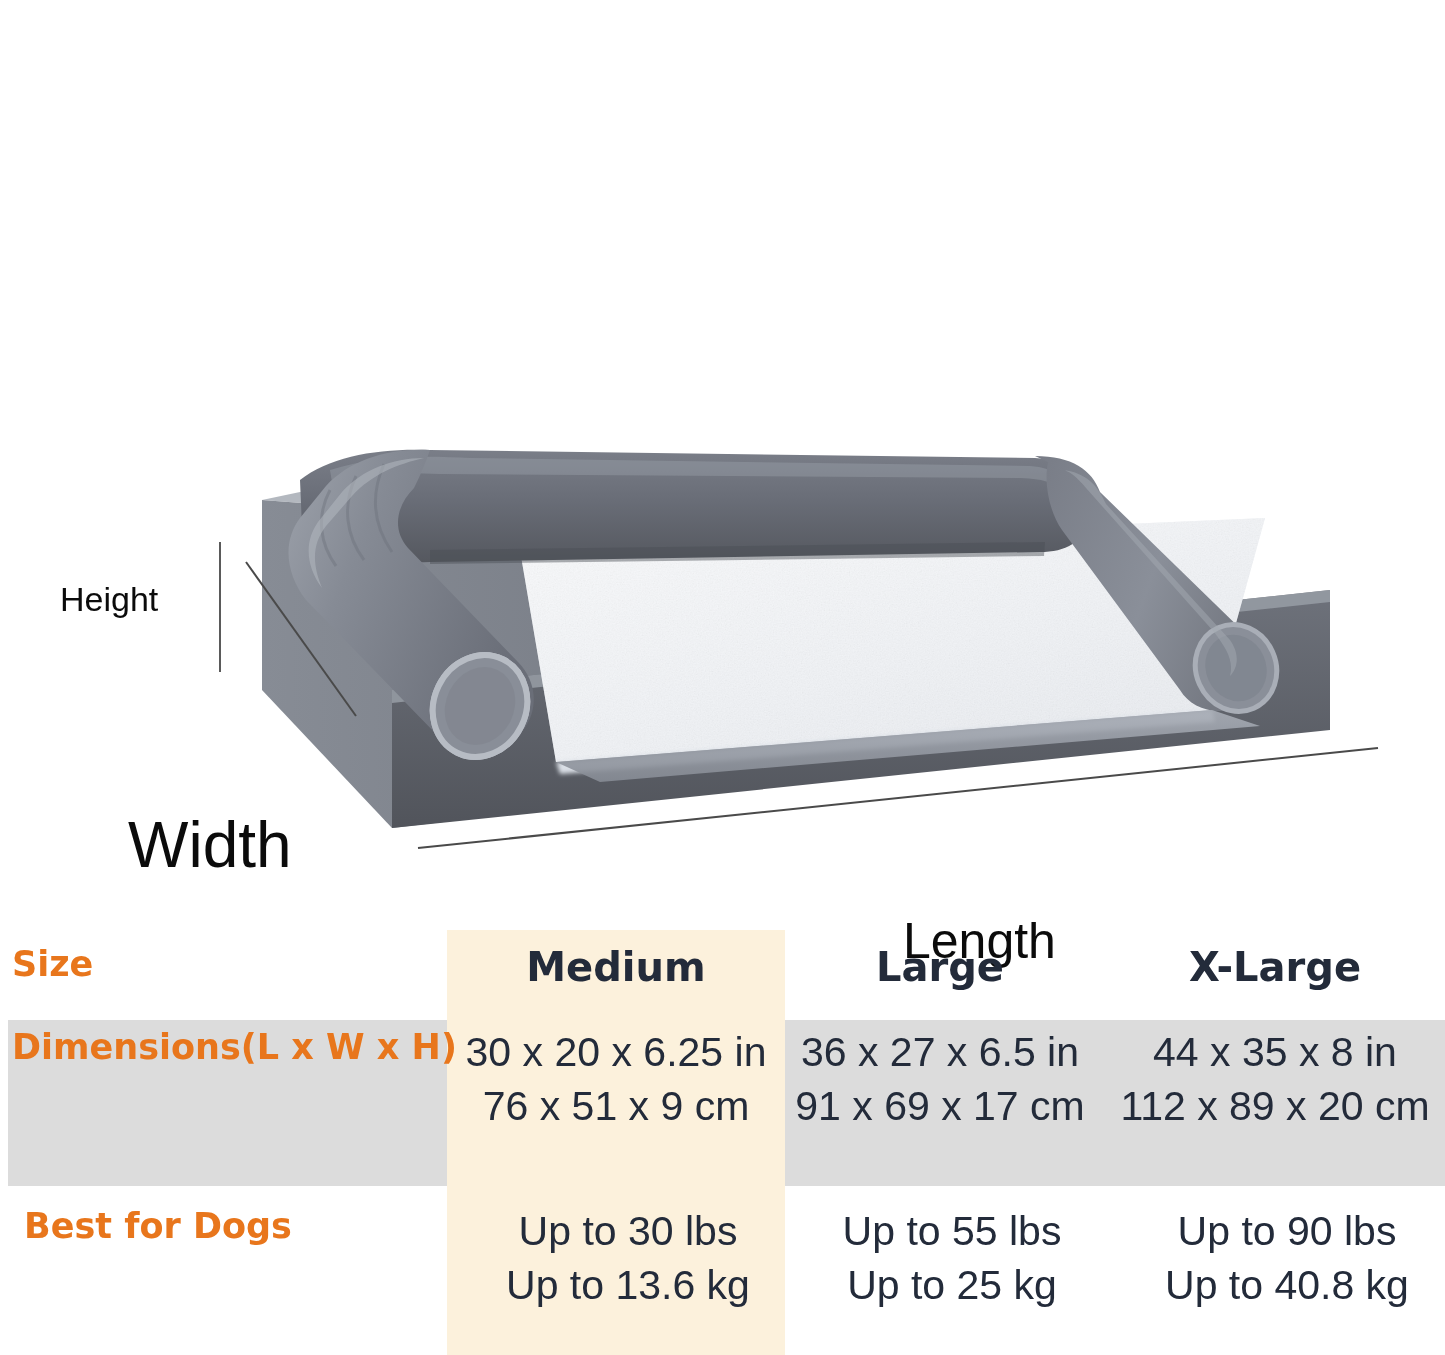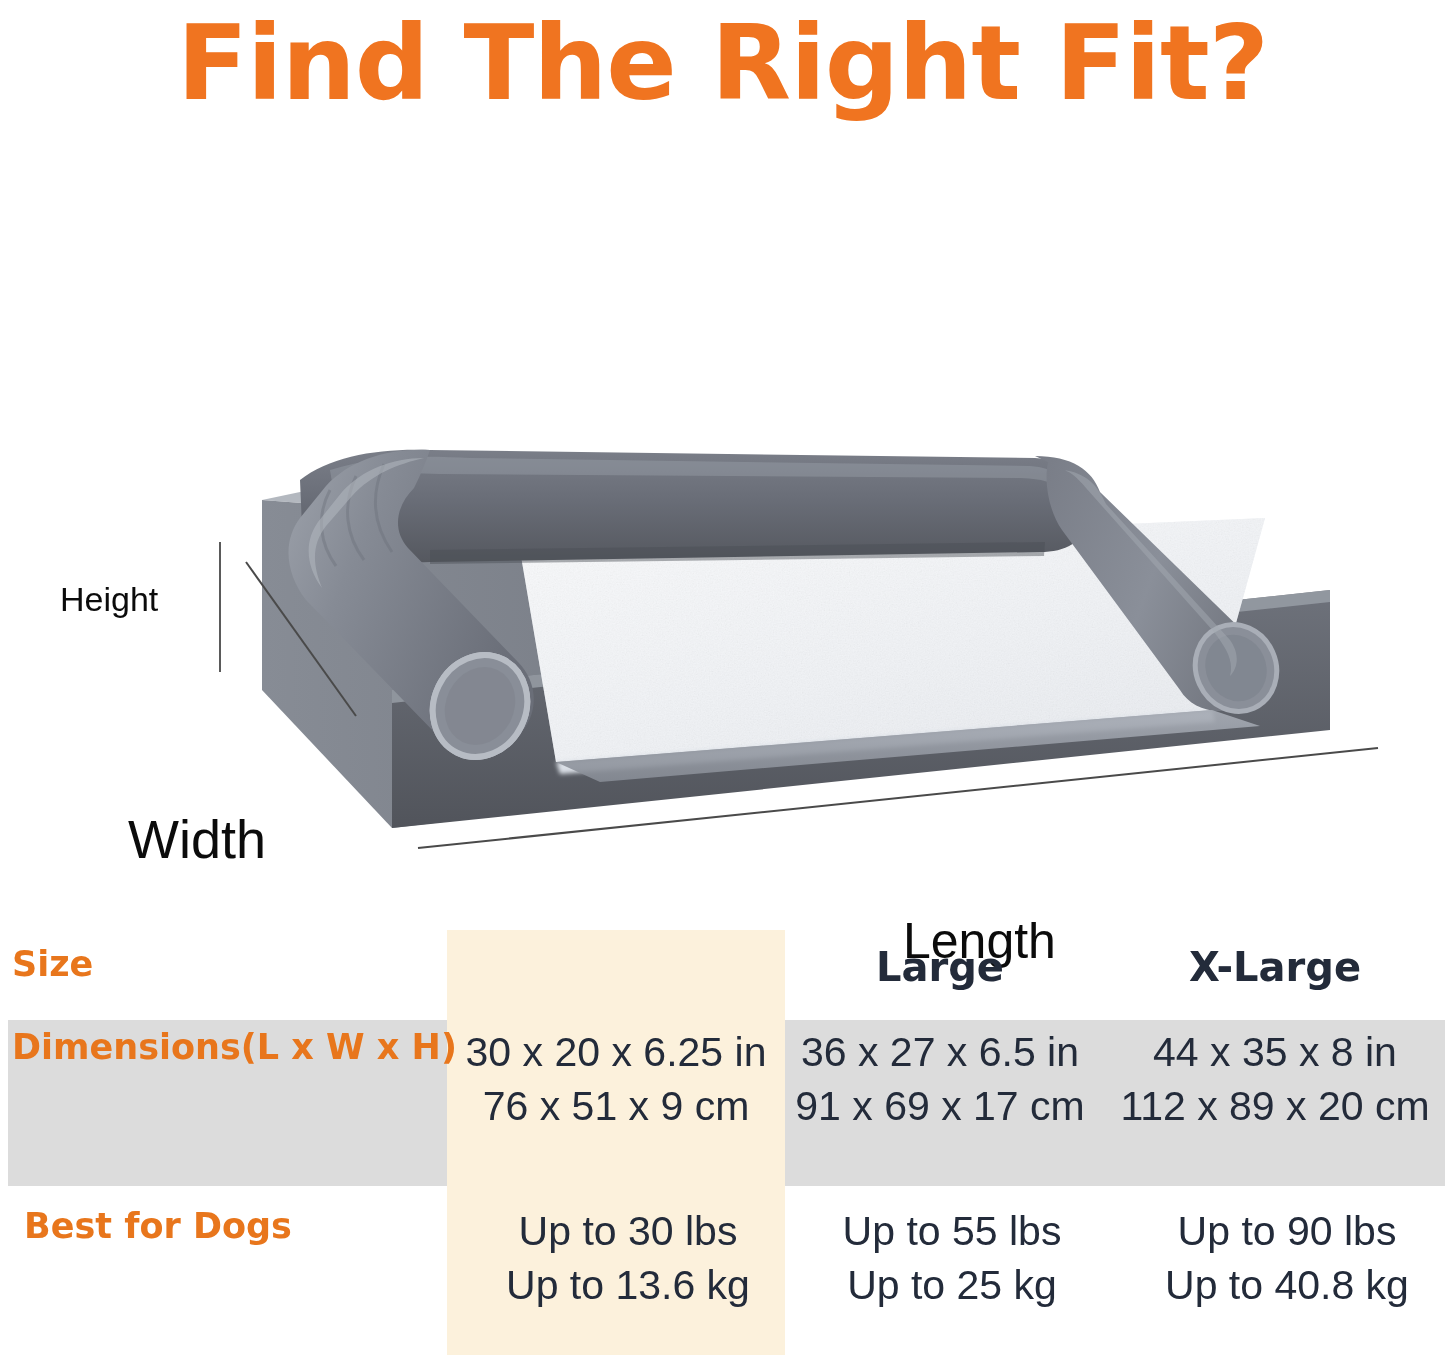--- a/index.html
+++ b/index.html
@@ -47,21 +47,21 @@
   #bed-svg { position: absolute; left: 0; top: 0; }
 
   .dim-label {
     position: absolute;
     font-family: "Liberation Sans", sans-serif;
     font-weight: 400;
     color: #0b0b0b;
     white-space: nowrap;
   }
   #label-height { left: 60px;  top: 410px; font-size: 34px; }
-  #label-width  { left: 128px; top: 638px; font-size: 54px; }
+  #label-width  { left: 128px; top: 638px; font-size: 64px; }
   #label-length { left: 903px; top: 742px; font-size: 50px; }
 
   
   .leader {
     position: absolute;
     background: #5a5a5a;
   }
   #leader-height {
     left: 219px; top: 372px;
     width: 2px; height: 130px;
@@ -135,21 +135,20 @@
     font-weight: 400;
     font-size: 41px;
     line-height: 54px;
   }
 </style>
 </head>
 <body>
 
 <div id="page">
 
-  <div id="title">Find The Right Fit?</div>
 
   <div id="product-area">
 
     <svg id="bed-svg" width="1445" height="740" viewBox="0 0 1445 740">
       <defs>
         <linearGradient id="gBackBolster" x1="0" y1="0" x2="0" y2="1">
           <stop offset="0%" stop-color="#7A7E88"></stop>
           <stop offset="45%" stop-color="#696D77"></stop>
           <stop offset="100%" stop-color="#55585F"></stop>
         </linearGradient>
@@ -282,20 +281,23 @@
   <div id="table-area">
 
     <div id="band-gray"></div>
     <div id="band-highlight"></div>
 
     <div id="grid">
 
       <div class="row" id="row-size">
         <div class="rowhead">Size</div>
 
+        <div class="cell c0">
+          <div class="hdr">Medium</div>
+        </div>
         <div class="cell c1">
           <div class="hdr">Large</div>
         </div>
         <div class="cell c2">
           <div class="hdr">X-Large</div>
         </div>
       </div>
 
       <div class="row" id="row-dims">
         <div class="rowhead">Dimensions(L x W x H)</div>

